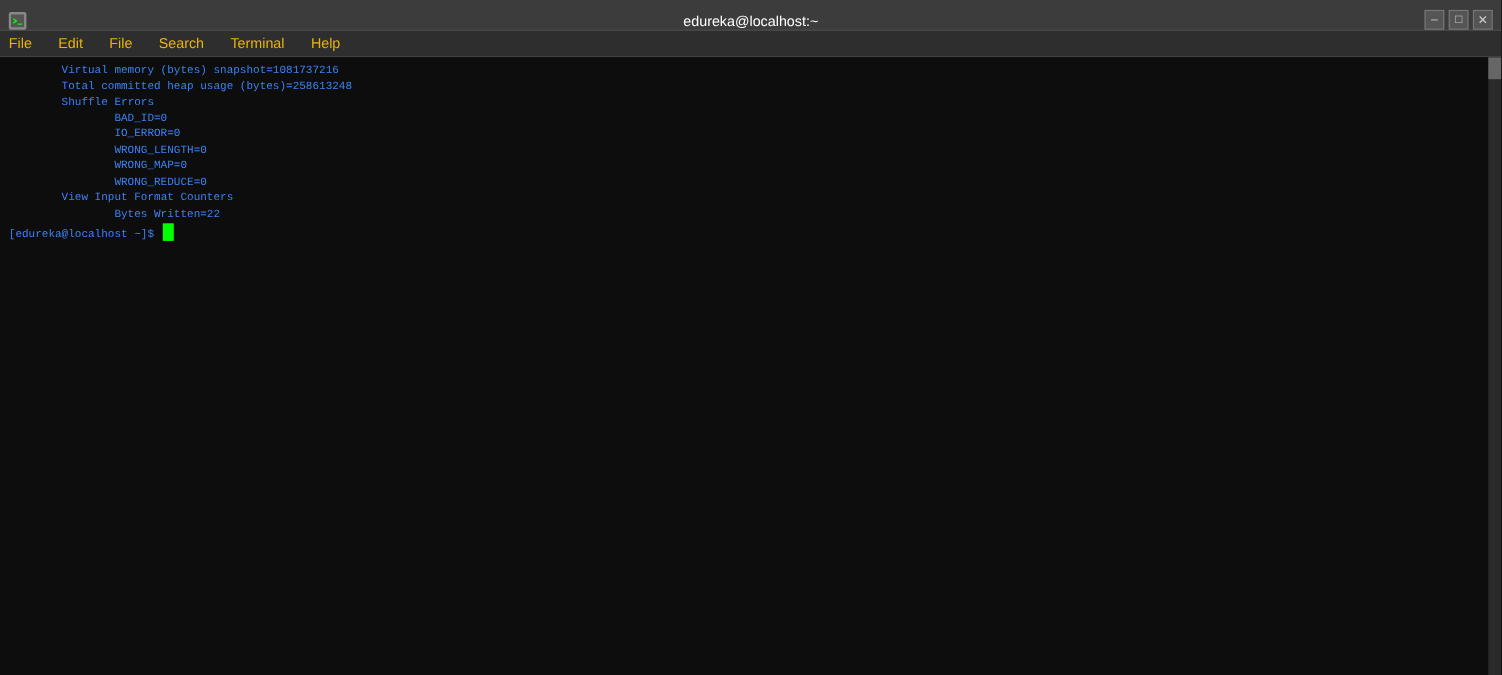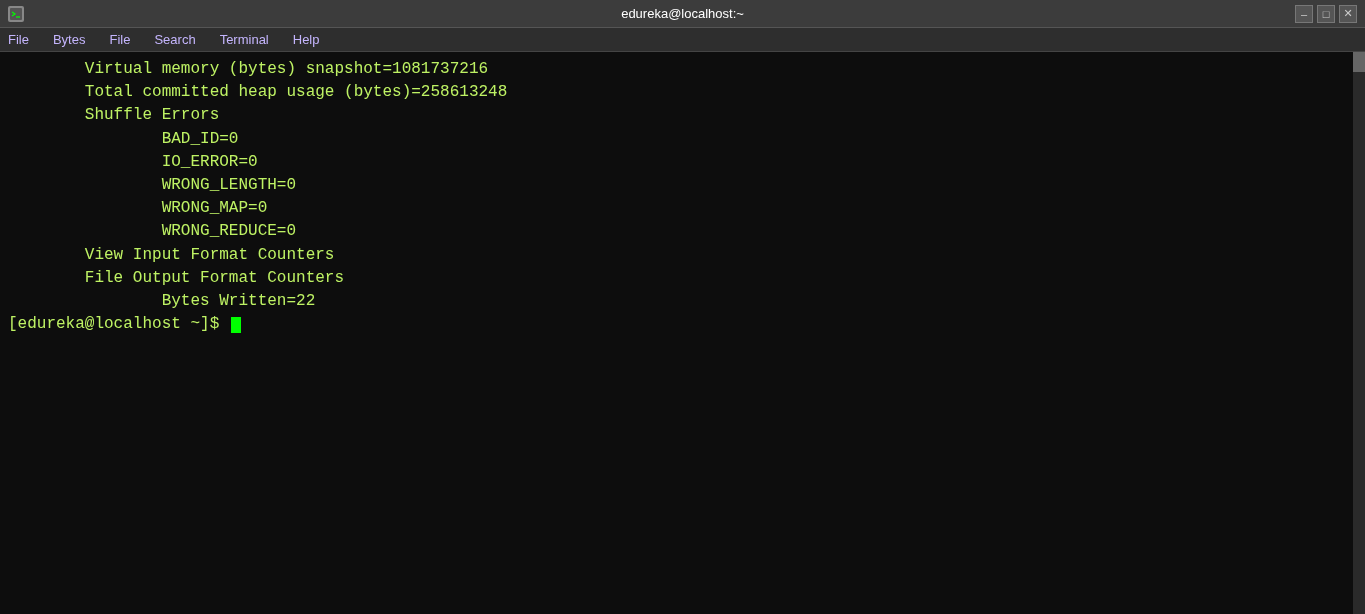--- a/index.html
+++ b/index.html
@@ -14,21 +14,21 @@
       background: #1a1a1a;
       font-family: 'Courier New', Courier, monospace;
       overflow: hidden;
     }
 
     .title-bar {
       width: 100%;
       height: 28px;
       background: #3c3c3c;
       display: flex;
-      align-items: center;
+      align-items: flex-end;
       justify-content: space-between;
       padding: 0 8px;
       border-bottom: 1px solid #555;
     }
 
     .title-bar-left {
       display: flex;
       align-items: center;
       gap: 6px;
     }
@@ -79,39 +79,39 @@
       height: 24px;
       background: #2e2e2e;
       display: flex;
       align-items: center;
       padding: 0 4px;
       gap: 16px;
       border-bottom: 1px solid #444;
     }
 
     .menu-item {
-      color: #c4b5fd;
+      color: #eab308;
       font-size: 13px;
       font-family: sans-serif;
       cursor: pointer;
       padding: 0 4px;
     }
 
     .terminal-body {
       width: 100%;
       height: calc(614px - 28px - 24px);
       background: #0d0d0d;
       padding: 6px 8px;
       overflow: hidden;
       position: relative;
     }
 
     .terminal-line {
-      color: #bef264;
-      font-size: 16px;
+      color: #3b82f6;
+      font-size: 10px;
       line-height: 1.45;
       white-space: pre;
       font-family: 'Courier New', Courier, monospace;
     }
 
     .scrollbar {
       position: absolute;
       right: 0;
       top: 0;
       width: 12px;
@@ -153,36 +153,35 @@
   <div class="title-bar-title">edureka@localhost:~</div>
   <div class="title-bar-controls">
     <div class="title-btn">–</div>
     <div class="title-btn">□</div>
     <div class="title-btn">✕</div>
   </div>
 </div>
 
 <div class="menu-bar">
   <span class="menu-item">File</span>
-  <span class="menu-item">Bytes</span>
+  <span class="menu-item">Edit</span>
   <span class="menu-item">File</span>
   <span class="menu-item">Search</span>
   <span class="menu-item">Terminal</span>
   <span class="menu-item">Help</span>
 </div>
 
 <div class="terminal-body">
   <div class="terminal-line">        Virtual memory (bytes) snapshot=1081737216</div>
   <div class="terminal-line">        Total committed heap usage (bytes)=258613248</div>
   <div class="terminal-line">	Shuffle Errors</div>
   <div class="terminal-line">		BAD_ID=0</div>
   <div class="terminal-line">		IO_ERROR=0</div>
   <div class="terminal-line">		WRONG_LENGTH=0</div>
   <div class="terminal-line">		WRONG_MAP=0</div>
   <div class="terminal-line">		WRONG_REDUCE=0</div>
   <div class="terminal-line">	View Input Format Counters</div>
-  <div class="terminal-line">	File Output Format Counters</div>
   <div class="terminal-line">		Bytes Written=22</div>
   <div class="terminal-line">[edureka@localhost ~]$ <span class="cursor"></span></div>
   <div class="scrollbar">
     <div class="scrollbar-thumb"></div>
   </div>
 </div>
 
 </body></html>

